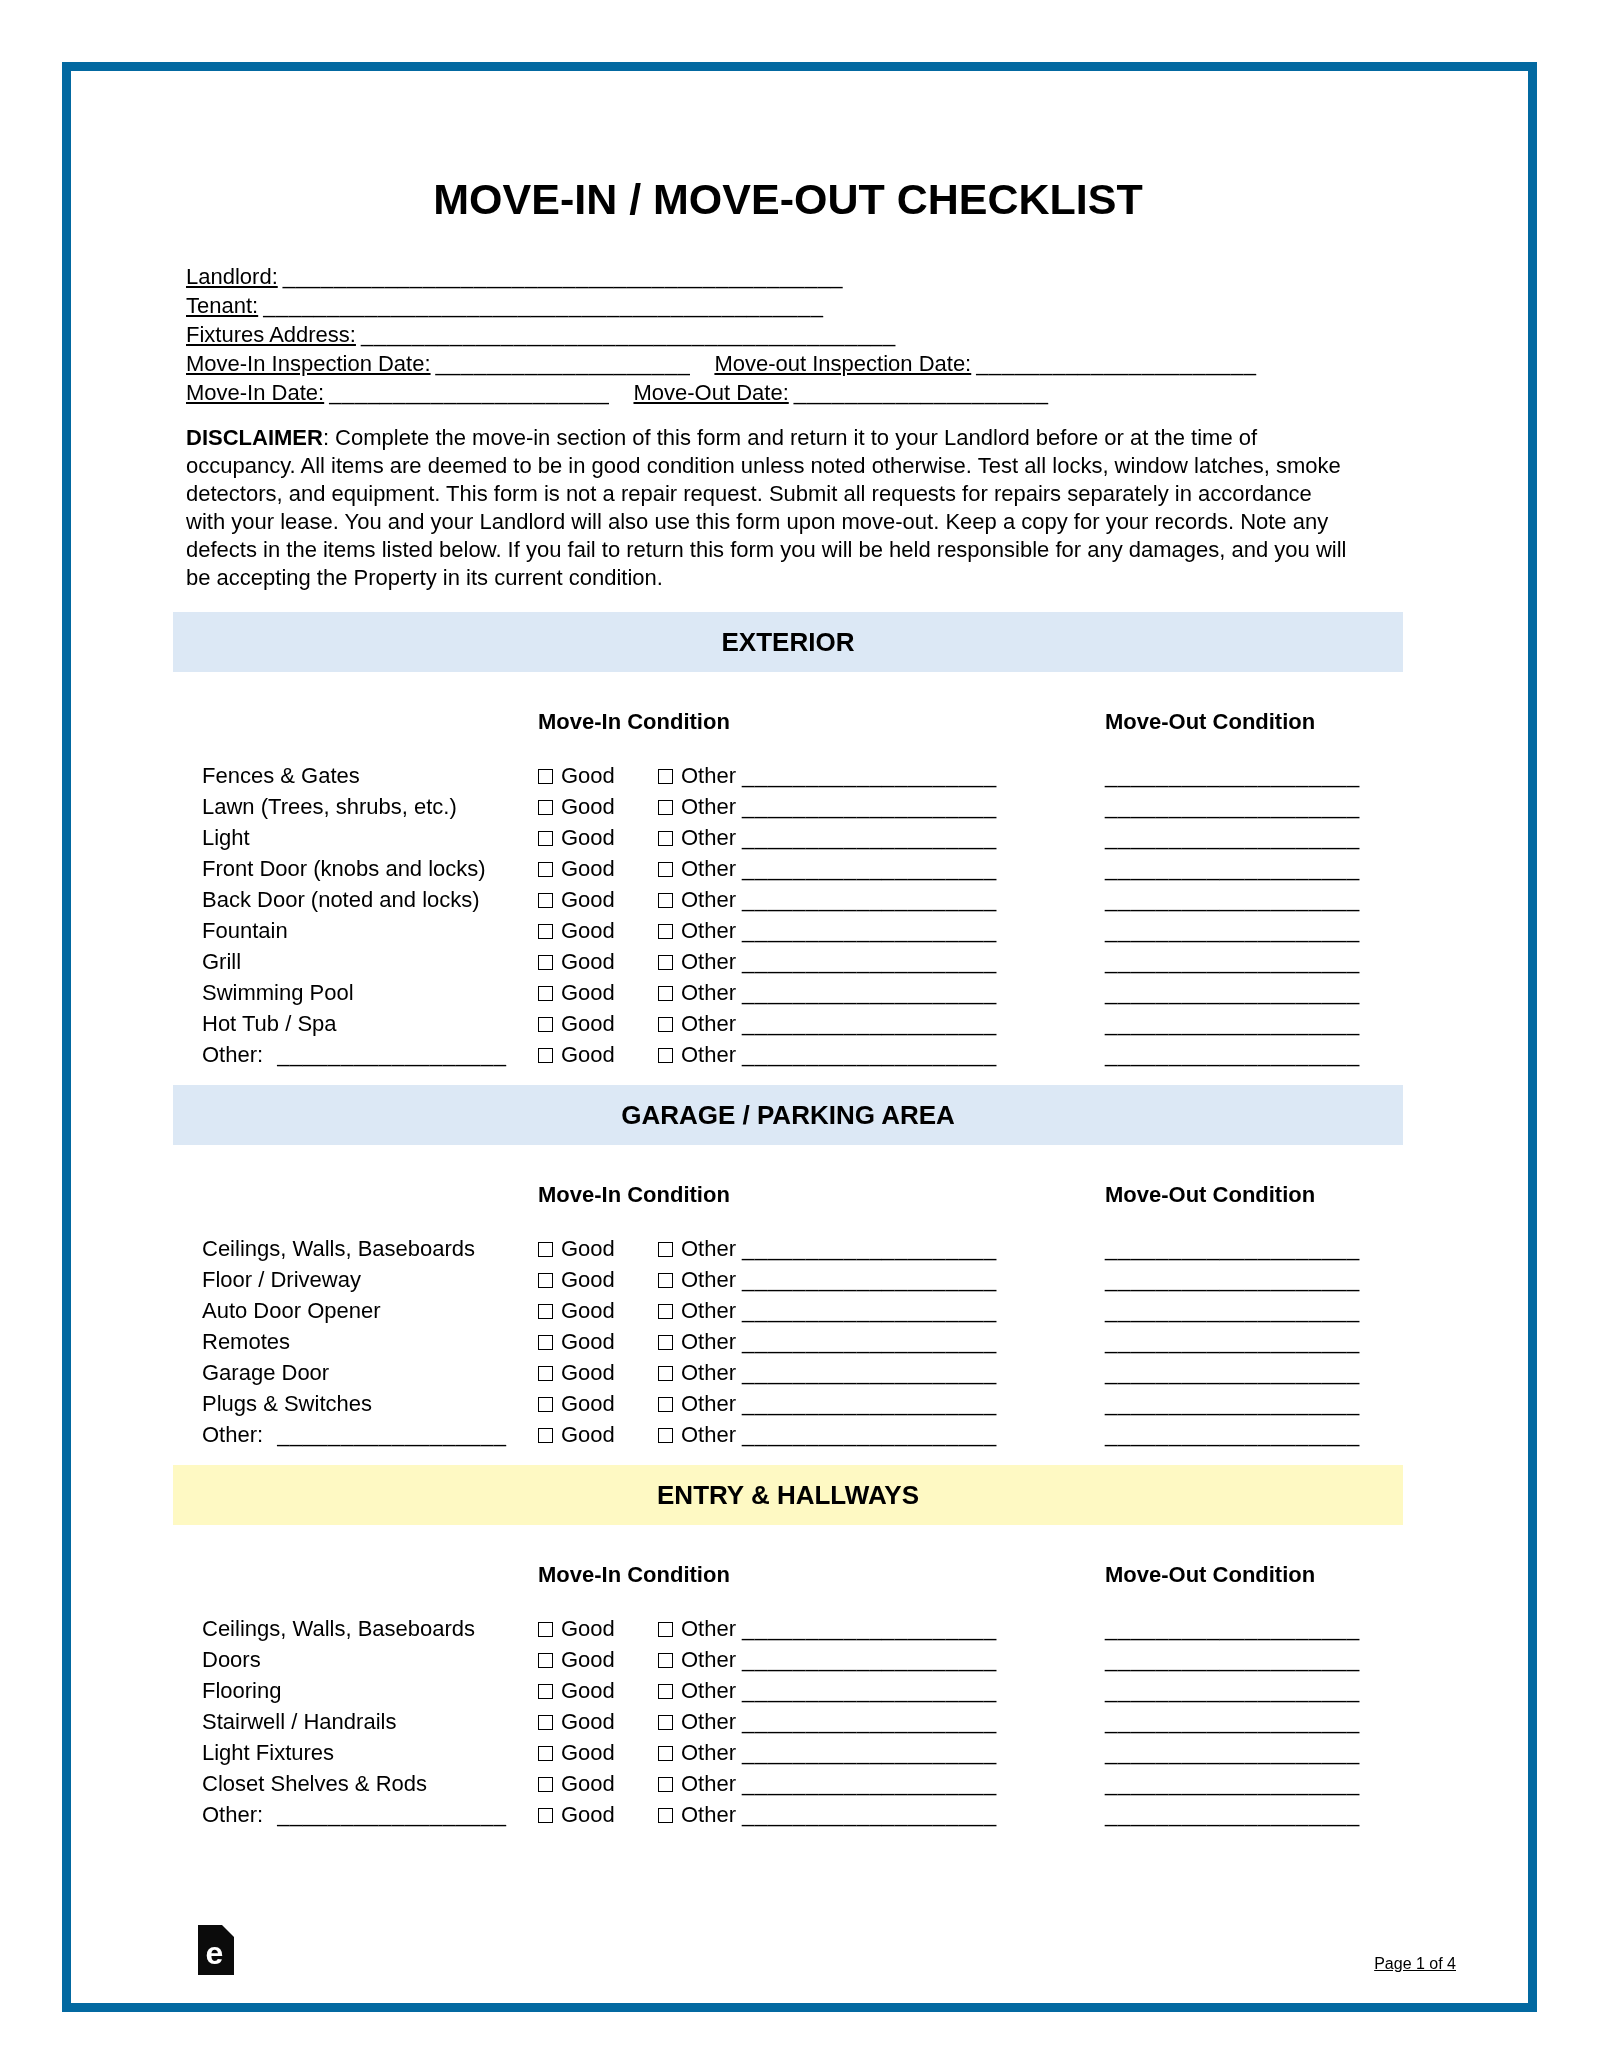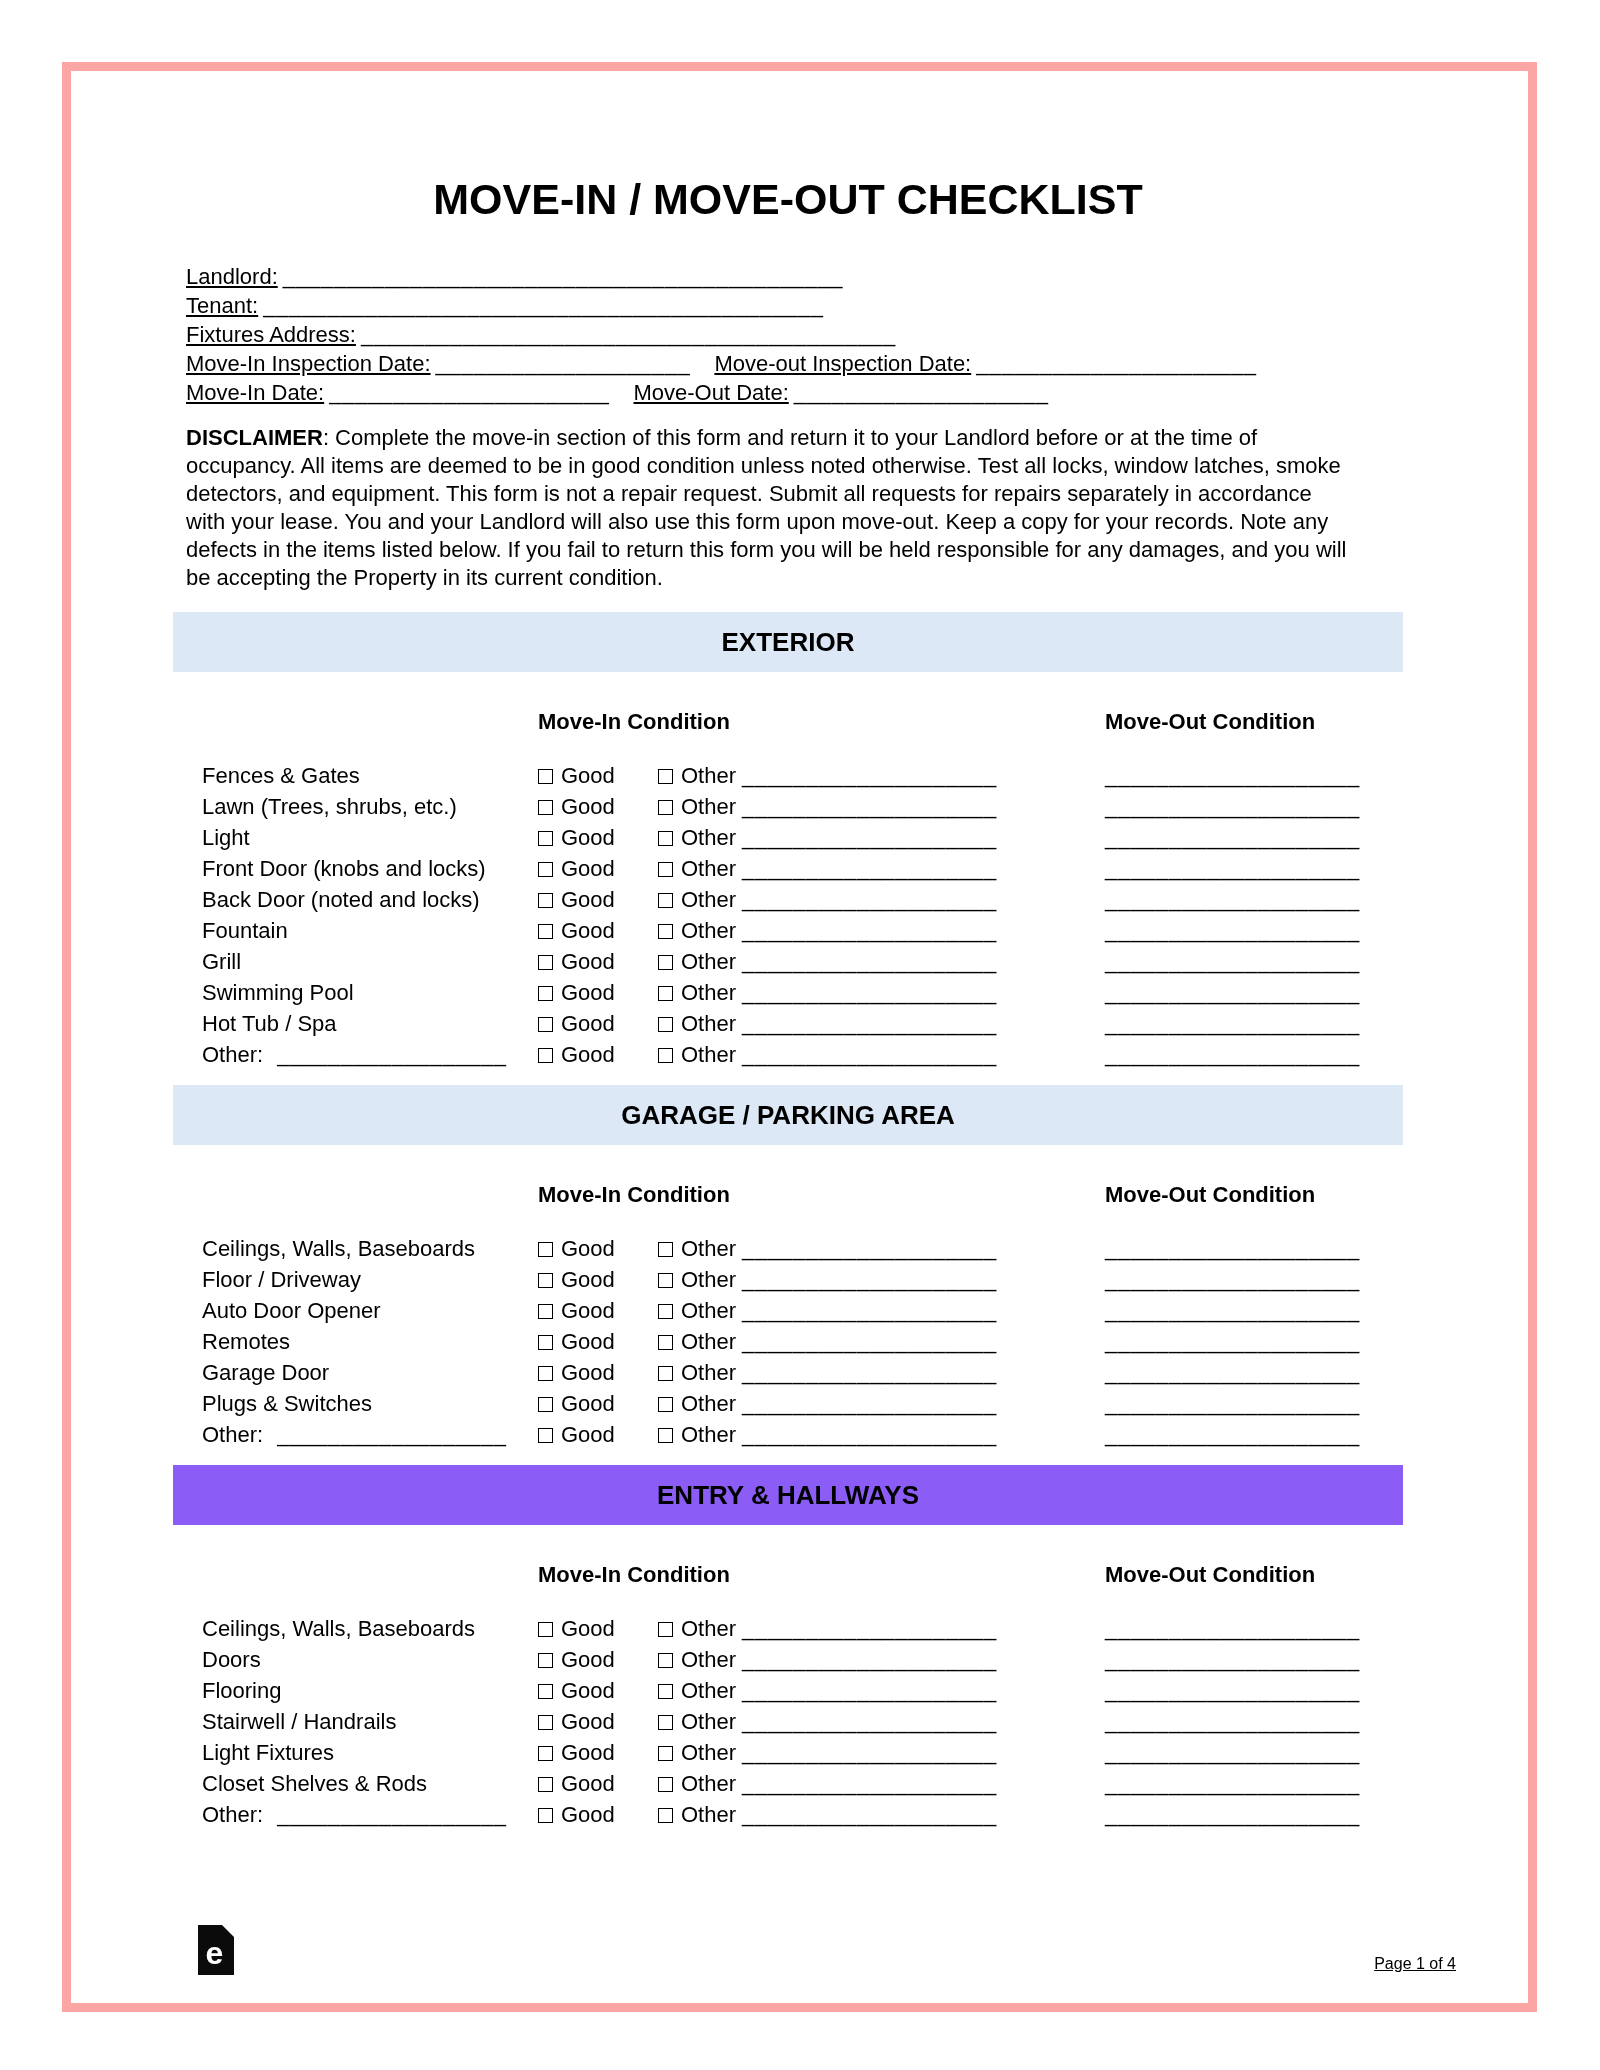--- a/index.html
+++ b/index.html
@@ -4,21 +4,21 @@
 <style>
   html, body { margin:0; padding:0; background:#ffffff; }
   body {
     width:1600px; height:2070px; position:relative;
     font-family:"Liberation Sans", sans-serif; color:#000;
     -webkit-font-smoothing:antialiased;
   }
   .page {
     position:absolute; left:62px; top:62px;
     width:1475px; height:1950px;
-    border:9px solid #fca5a5; box-sizing:border-box;
+    border:9px solid #0369a1; box-sizing:border-box;
     background:#fff;
   }
   .content { padding:0 125px 0 102px; }
 
   .title {
     margin:104px 0 0 0; text-align:center;
     font-size:43px; font-weight:bold; letter-spacing:0px;
   }
 
   .fields { margin-top:38px; padding-left:13px; font-size:22px; }
@@ -246,21 +246,21 @@
   <div class="row">
     <span class="c-label"><span class="item-text">Other:</span><span class="label-blank">__________________</span></span>
     <span class="c-good"><span class="cb"></span><span class="good-label">Good</span></span>
     <span class="c-other"><span class="cb"></span><span class="other-label">Other</span><span class="movein-blank">____________________</span></span>
     <span class="c-moveout"><span class="moveout-blank">____________________</span></span>
   </div>
 </div>
   </div>
 
   <div class="section">
-    <div class="band" style="background: #8b5cf6;">
+    <div class="band" style="background: #fef9c3;">
       <span>ENTRY &amp; HALLWAYS</span>
     </div>
     <div class="cols-header">
       <span></span>
       <span class="movein-header">Move-In Condition</span>
       <span class="moveout-header">Move-Out Condition</span>
     </div>
     <div class="rows">
   <div class="row">
     <span class="c-label"><span class="item-text">Ceilings, Walls, Baseboards</span></span>

